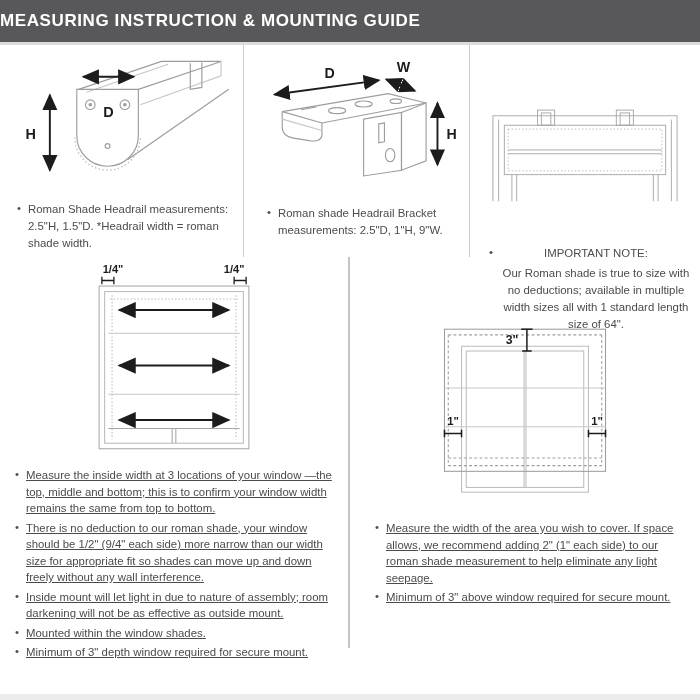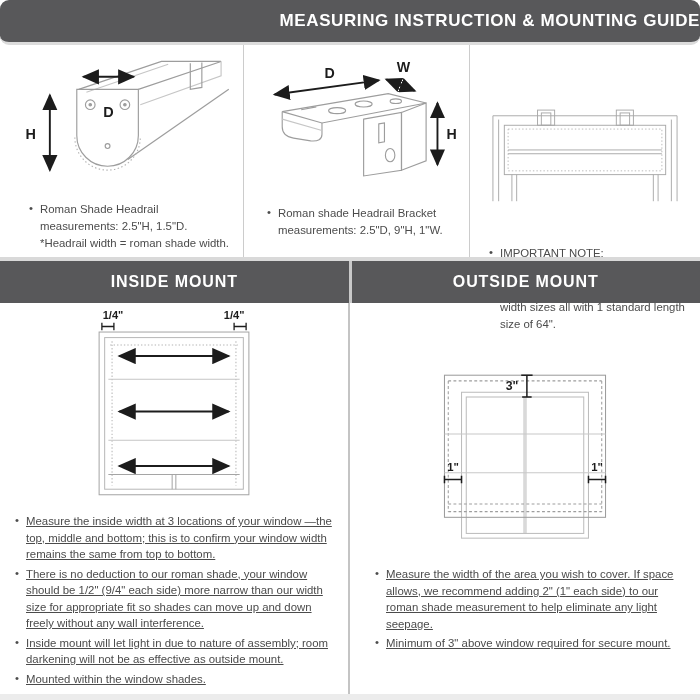--- a/index.html
+++ b/index.html
@@ -1,34 +1,34 @@
 <!DOCTYPE html>
 <html><head>
 <meta charset="utf-8">
 <style>
   html,body{margin:0;padding:0;background:#fff;}
   #page{width:700px;height:700px;position:relative;background:#fff;overflow:hidden;
         font-family:"Liberation Sans",sans-serif;color:#4b4b4b;}
 
   
   .main-header{height:42px;background:#58585a;color:#fff;display:flex;align-items:center;
-    justify-content:flex-end;font-size:17px;font-weight:bold;letter-spacing:.6px;
-    border-bottom:3px solid #dcdcdc;border-radius:9px;}
+    justify-content:flex-start;font-size:17px;font-weight:bold;letter-spacing:.6px;
+    border-bottom:3px solid #dcdcdc;}
 
   
   .top-section{display:flex;height:212px;}
   .top-col{box-sizing:border-box;}
   .col-1{width:244px;border-right:1px solid #ccc;}
   .col-2{width:226px;border-right:1px solid #ccc;}
-  .col-3{flex:1;}
+  .col-3{flex:1;text-align:center;}
   .diag{display:flex;justify-content:center;align-items:flex-start;}
   .diag-1{height:152px;padding-top:2px;}
   .diag-2{height:152px;padding-top:6px;}
   .diag-3{height:150px;padding-top:48px;}
-  .caption{font-size:11.4px;line-height:1.5;padding:2px 8px 0 28px;color:#4b4b4b;}
+  .caption{font-size:11.4px;line-height:1.5;padding:2px 8px 0 16px;color:#4b4b4b;}
   .blt{position:relative;padding-left:12px;margin-bottom:3px;}
   .blt::before{content:"\2022";position:absolute;left:1px;top:-1px;}
   .note-body{padding-left:12px;}
 
   
   .section-bars{display:flex;height:42px;border-top:4px solid #d9d9d9;}
   .bar{flex:1;background:#58585a;color:#fff;display:flex;align-items:center;justify-content:center;
        font-size:16px;font-weight:bold;letter-spacing:.9px;}
   .bar+.bar{border-left:3px solid #c9c9c9;}
 
@@ -123,21 +123,21 @@
             <line x1="28" y1="46" x2="138" y2="31" marker-start="url(#ahB)" marker-end="url(#ahB)"></line>
             <line x1="146" y1="30" x2="176" y2="42" marker-start="url(#ahB)" marker-end="url(#ahB)"></line>
             <line x1="200" y1="55" x2="200" y2="120" marker-start="url(#ahB)" marker-end="url(#ahB)"></line>
           </g>
           <text class="dimlabel" x="86" y="28" font-size="15" text-anchor="middle">D</text>
           <text class="dimlabel" x="164" y="22" font-size="15" text-anchor="middle">W</text>
           <text class="dimlabel" x="215" y="93" font-size="15" text-anchor="middle">H</text>
         </svg>
       </div>
       <div class="caption" style="padding-left:22px;">
-        <div class="blt">Roman shade Headrail Bracket measurements: 2.5"D, 9"H, 1"W.</div>
+        <div class="blt">Roman shade Headrail Bracket measurements: 2.5"D, 1"H, 9"W.</div>
       </div>
     </div>
 
     <div class="top-col col-3">
       <div class="diag diag-3">
         <svg viewBox="0 0 210 118" width="200" height="112">
           <g fill="none" stroke="#a8a8a8" stroke-width="1">
             <path d="M8,24 L202,24"></path>
             <path d="M8,24 L8,114"></path>
               <path d="M14,28 L14,114"></path>
@@ -158,28 +158,20 @@
           </g>
         </svg>
       </div>
       <div class="caption" style="padding-left:18px;">
         <div class="blt">IMPORTANT NOTE:</div>
         <div class="note-body">Our Roman shade is true to size with no deductions; available in multiple width sizes all with 1 standard length size of 64".</div>
       </div>
     </div>
   </div>
 
-  <div class="section-bars">
-    <div class="bar">
-      <span>INSIDE MOUNT</span>
-    </div>
-    <div class="bar">
-      <span>OUTSIDE MOUNT</span>
-    </div>
-  </div>
 
   <div class="lower-section">
 
     <div class="lower-col lc-left">
       <div class="diag-wrap dw-left">
         <svg viewBox="0 0 190 212" width="176" height="196">
           <defs>
             <marker id="ahC" markerWidth="10" markerHeight="8" refX="8" refY="4" orient="auto-start-reverse">
               <path d="M0,0 L9,4 L0,8 Z" fill="#1c1c1c"></path>
             </marker>

